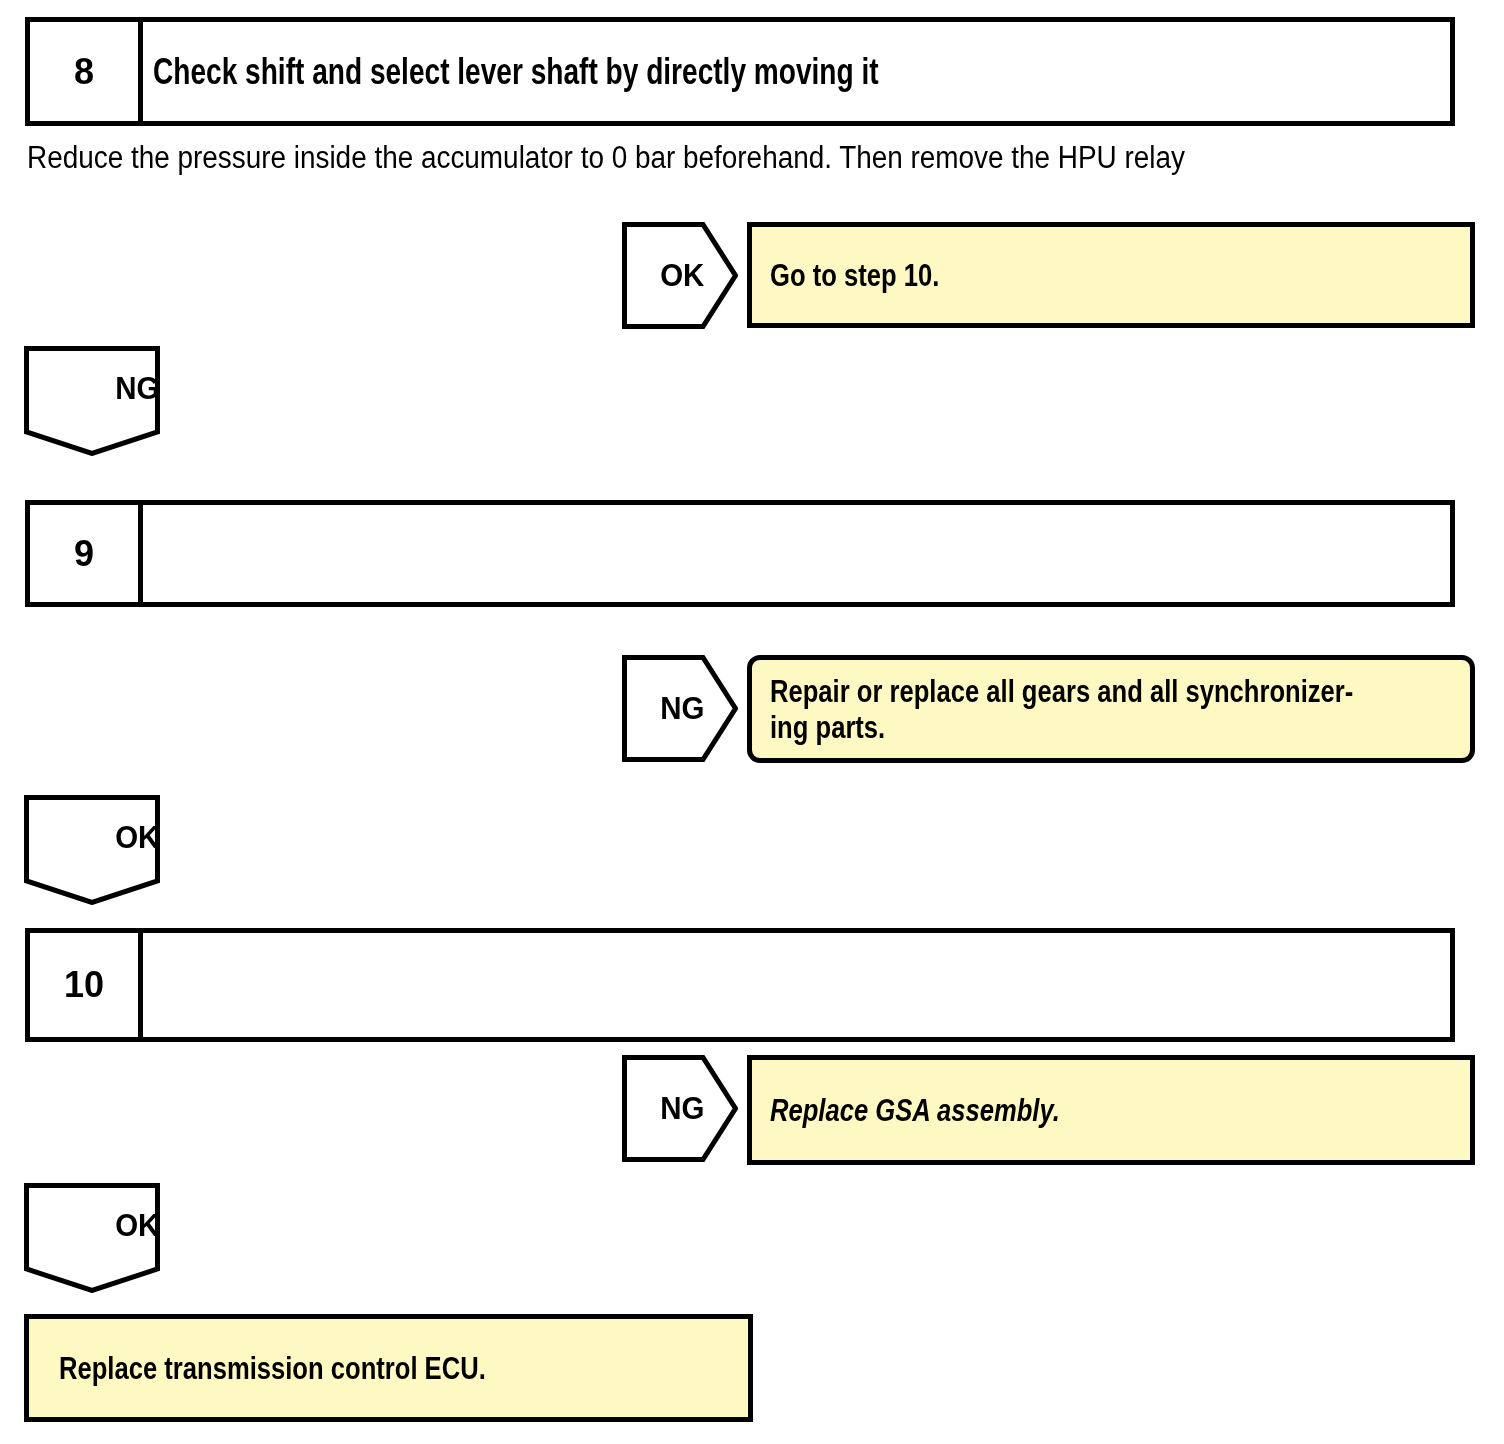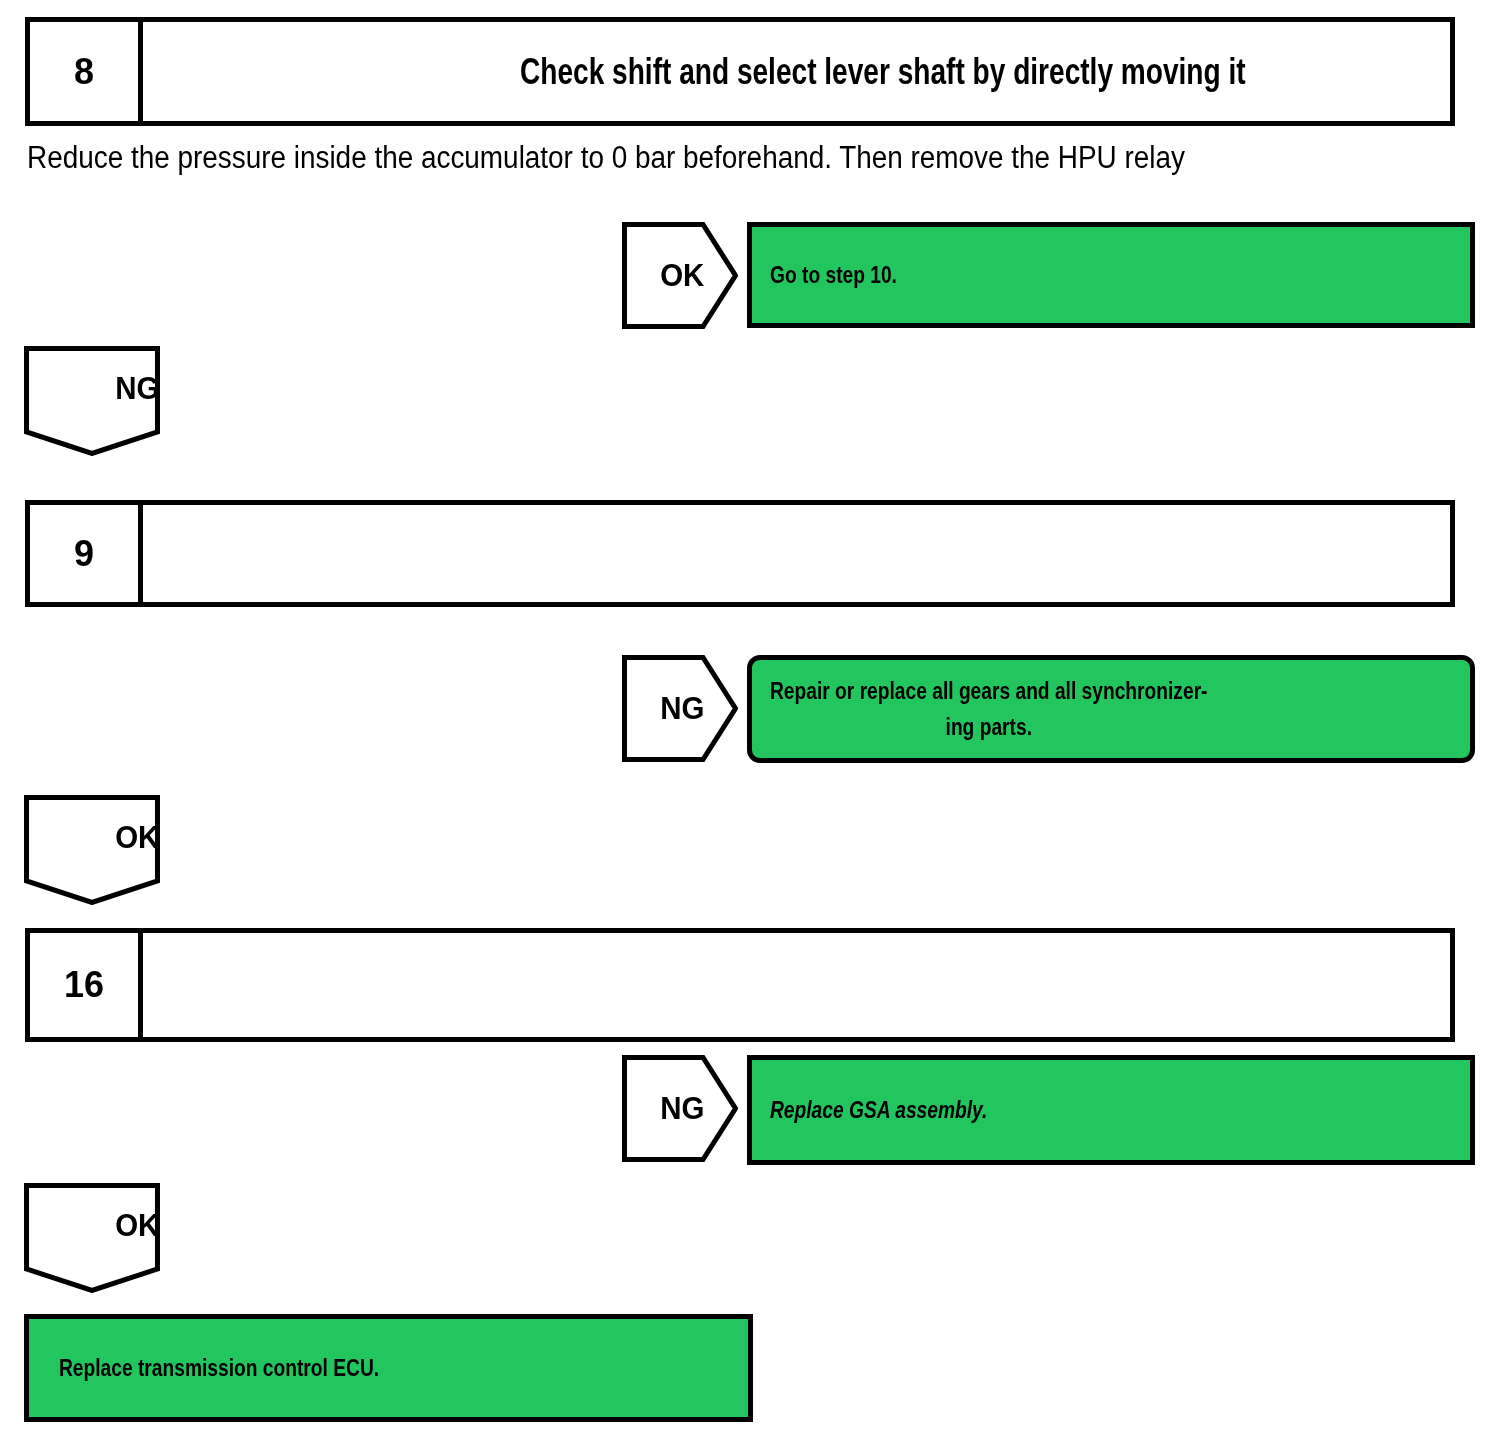--- a/index.html
+++ b/index.html
@@ -22,28 +22,28 @@
     border:5px solid #000; background:#fff;
     display:flex; align-items:stretch;
   }
   .step-num {
     width:108px; border-right:5px solid #000; flex:0 0 auto;
     display:flex; align-items:center; justify-content:center;
     font-weight:bold; font-size:36px;
   }
   .step-title {
     flex:1 1 auto; display:flex; align-items:center;
-    padding-left:10px; font-weight:bold; font-size:36px;justify-content:flex-end;
+    padding-left:10px; font-weight:bold; font-size:36px;
   }
 
   
   .action-box {
-    border:5px solid #000; background:#22c55e;
+    border:5px solid #000; background:#fef9c3;
     display:flex; align-items:center; padding-left:18px;
-    font-weight:bold; font-size:24px; line-height:36px;text-align:center;
+    font-weight:bold; font-size:32px; line-height:36px;
   }
 
   
   .arrow { position:absolute; }
   .arrow svg { display:block; }
   .arrow-label {
     position:absolute; display:flex; align-items:center; justify-content:flex-end;
     font-weight:bold; font-size:31px;
   }
   .arrow-right .arrow-label { left:0; top:0; width:83px; height:107px; }
@@ -113,21 +113,21 @@
     <svg width="136" height="110" viewBox="0 0 136 110">
       <polygon points="2.5,2.5 133.5,2.5 133.5,86 68,107.5 2.5,86" fill="#ffffff" stroke="#000000" stroke-width="5" stroke-linejoin="miter"></polygon>
     </svg>
     <div class="arrow-label">
       <span class="cond-lbl">OK</span>
     </div>
   </div>
 
   <div class="step-box abs" style="left:25px; top:928px; width:1420px; height:104px;">
     <div class="step-num">
-      <span>16</span>
+      <span>10</span>
     </div>
   </div>
 
   <div class="arrow arrow-right abs" style="left:622px; top:1055px;">
     <svg width="116" height="107" viewBox="0 0 116 107">
       <polygon points="2.5,2.5 81,2.5 113.5,53.5 81,104.5 2.5,104.5" fill="#ffffff" stroke="#000000" stroke-width="5" stroke-linejoin="miter"></polygon>
     </svg>
     <div class="arrow-label">
       <span class="cond-lbl">NG</span>
     </div>

